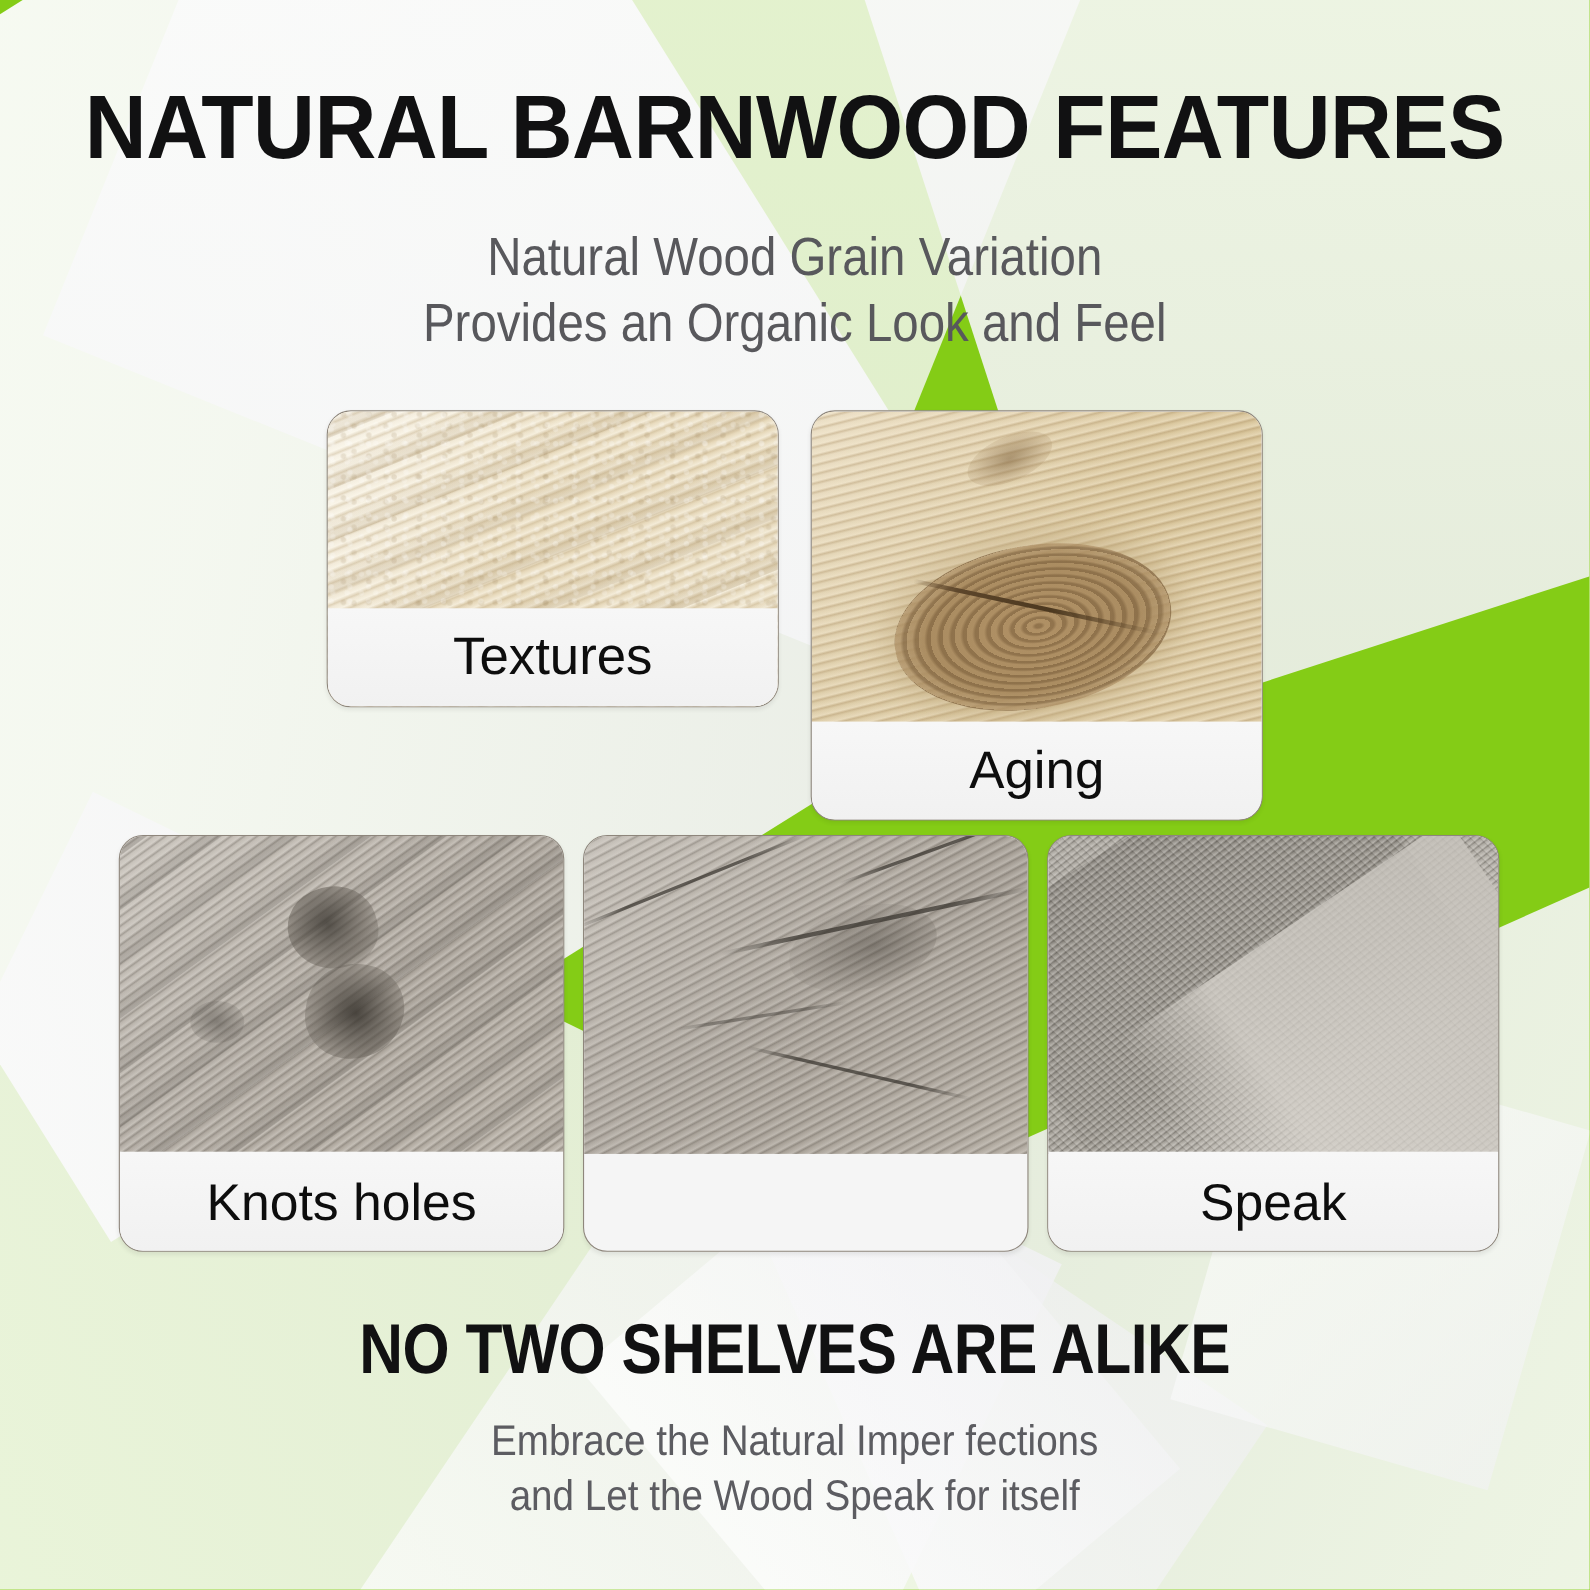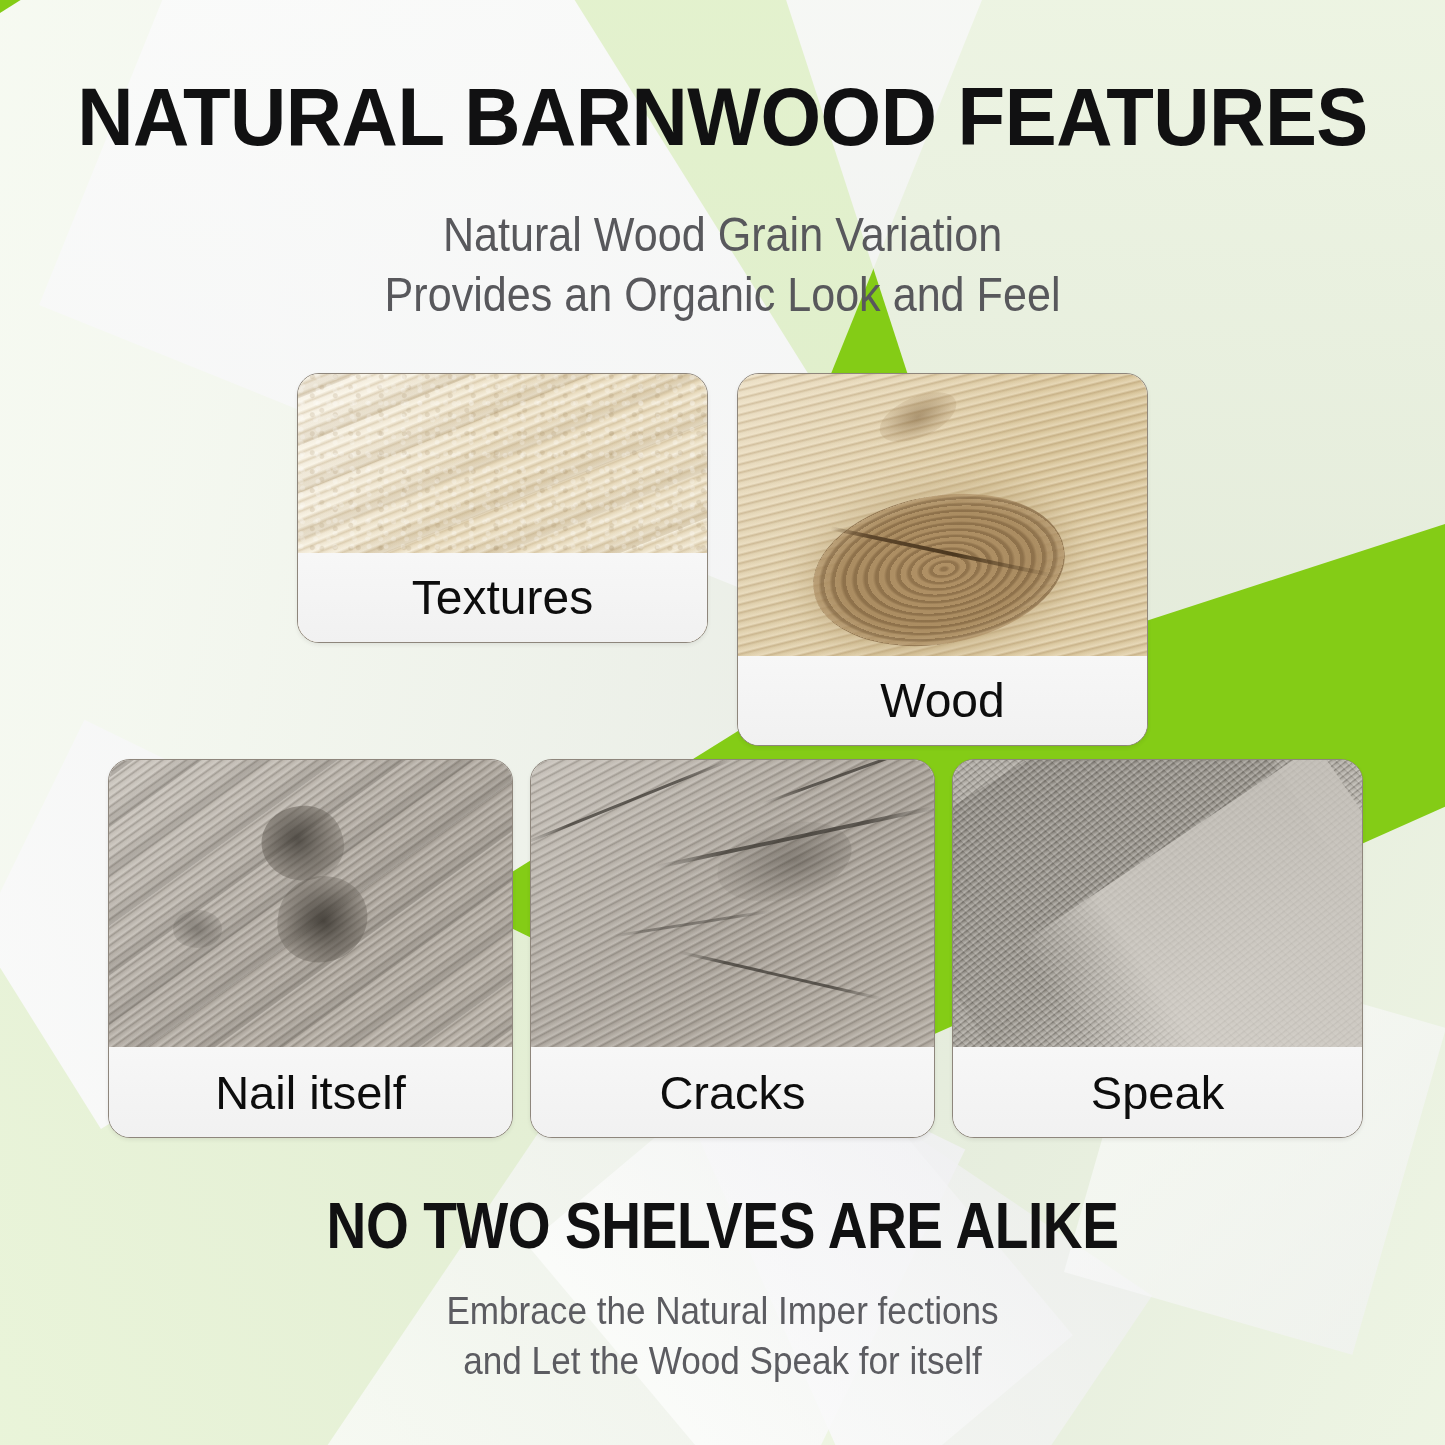--- a/index.html
+++ b/index.html
@@ -405,49 +405,48 @@
 
   <div class="card" id="card-knots">
     <div class="photo">
       <div class="tex tex-knots">
         <div class="g"></div>
         <div class="knot2"></div>
         <div class="knot"></div>
         <div class="knot-split"></div>
       </div>
     </div>
-    <div class="caption">Wood</div>
+    <div class="caption">Aging</div>
   </div>
 
   <div class="card" id="card-nailholes">
     <div class="photo">
       <div class="tex tex-nailholes">
         <div class="g"></div>
         <div class="g2"></div>
         <div class="hole-a"></div>
         <div class="hole-b"></div>
         <div class="hole-c"></div>
       </div>
     </div>
-    <div class="caption">Nail itself</div>
+    <div class="caption">Knots holes</div>
   </div>
 
   <div class="card" id="card-cracks">
     <div class="photo">
       <div class="tex tex-cracks">
         <div class="g"></div>
         <div class="blotch"></div>
         <div class="crk c1"></div>
         <div class="crk c2"></div>
         <div class="crk c3"></div>
         <div class="crk c4"></div>
         <div class="crk c5"></div>
       </div>
     </div>
-    <div class="caption">Cracks</div>
   </div>
 
   <div class="card" id="card-aging">
     <div class="photo">
       <div class="tex tex-aging">
         <div class="dark"></div>
         <div class="fib"></div>
         <div class="fib2"></div>
         <div class="band"></div>
       </div>

